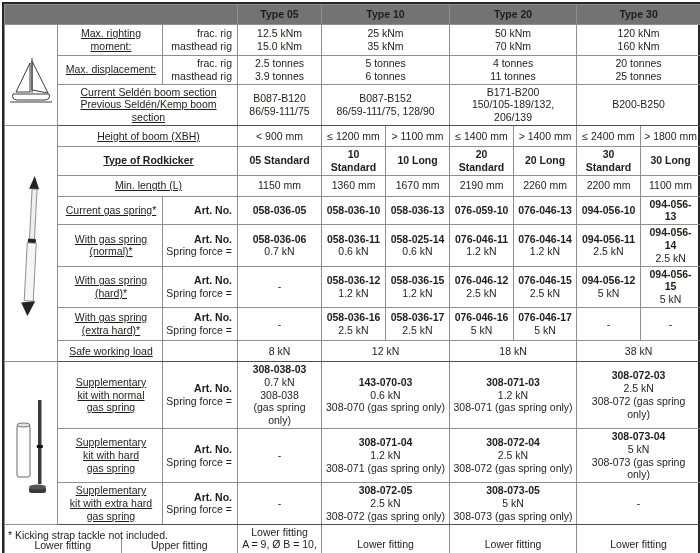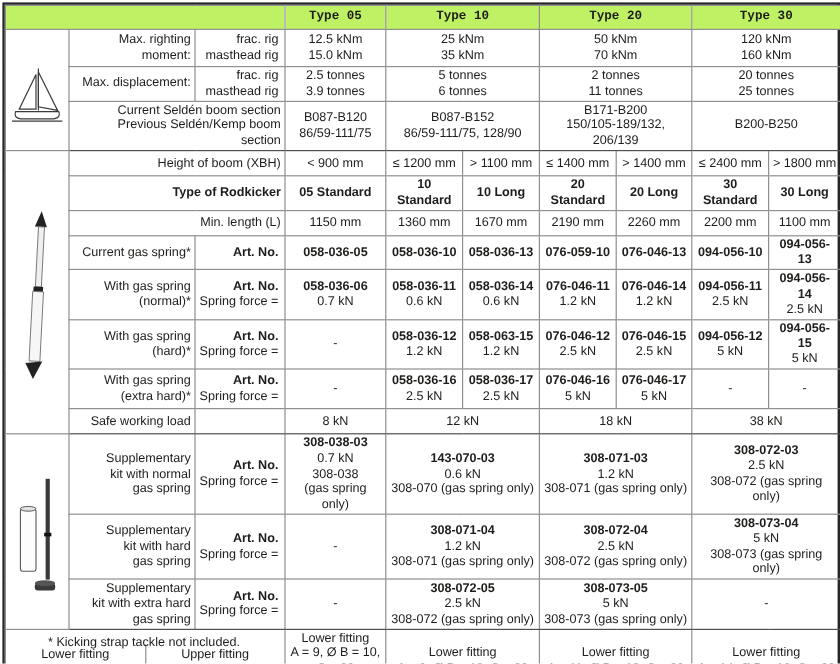--- a/index.html
+++ b/index.html
@@ -7,39 +7,39 @@
     width:700px;height:553px;position:relative;background:#ffffff;
     font-family:"Liberation Sans", sans-serif;font-size:10.5px;color:#1d1d1b;
     -webkit-font-smoothing:antialiased;
   }
   .table-wrap{position:absolute;top:2px;left:2px;width:694px;border:2px solid #262626;background:#fff;}
   table{border-collapse:collapse;table-layout:fixed;width:100%;}
   td{
     border:1px solid #8f8f8f;padding:1px 3px;text-align:center;vertical-align:middle;
     white-space:pre-line;line-height:1.22;overflow:hidden;
   }
-  td.lbl{text-align:right;padding-left:5px;}
+  td.lbl{text-align:center;padding-left:5px;text-decoration:underline;}
   td.sub{text-align:right;padding-right:5px;}
   .b{font-weight:bold;}
   .blk{display:block;}
-  tr.head td{background:#bef264;font-weight:bold;height:17px;font-family:Liberation Mono, monospace;}
+  tr.head td{background:#737373;font-weight:bold;height:17px;}
   tr.secend td{border-bottom-color:#4f4f4f;}
   tr.r-righting td{height:28px;}
   tr.r-disp td{height:25px;}
   tr.r-boom td{height:27px;}
   tr.r-thin td{height:18px;}
   tr.r-spring td{height:30px;vertical-align:middle;}
   tr.r-fit td{height:47px;}
   td.icon{vertical-align:middle;text-align:center;padding:0;}
   td.diagram{padding:0;vertical-align:top;}
   .diag-flex{display:flex;width:100%;height:100%;}
   .diag-half{flex:1;display:flex;flex-direction:column;align-items:center;padding-top:2px;}
   .diag-half + .diag-half{border-left:1px solid #8f8f8f;}
   .diag-title{text-align:center;margin-bottom:1px;}
-  .footnote{position:absolute;left:8px;top:529px;margin-left:32px;}
+  .footnote{position:absolute;left:8px;top:529px;}
 </style>
 </head>
 <body>
 
 <div class="table-wrap">
 <table>
 <colgroup>
   <col style="width:53px">
         <col style="width:105px">
         <col style="width:75px">
@@ -87,21 +87,21 @@
 160 kNm</td>
 </tr>
 <tr class="r-disp">
   <td class="lbl">Max. displacement:</td>
   <td class="sub">frac. rig
 masthead rig</td>
   <td>2.5 tonnes
 3.9 tonnes</td>
   <td colspan="2">5 tonnes
 6 tonnes</td>
-  <td colspan="2">2 tonnes
+  <td colspan="2">4 tonnes
 11 tonnes</td>
   <td colspan="2">20 tonnes
 25 tonnes</td>
 </tr>
 <tr class="r-boom secend">
   <td class="lbl" colspan="2">Current Seldén boom section
 Previous Seldén/Kemp boom section</td>
   <td>B087-B120
 86/59-111/75</td>
   <td colspan="2">B087-B152
@@ -162,33 +162,33 @@
   <td class="b">076-046-13</td>
   <td class="b">094-056-10</td>
   <td class="b">094-056-13</td>
 </tr>
 <tr class="r-spring">
   <td class="lbl">With gas spring
 (normal)*</td>
   <td class="sub"><span class="blk b">Art. No.</span><span class="blk">Spring force =</span></td>
   <td><span class="blk b">058-036-06</span><span class="blk">0.7 kN</span></td>
   <td><span class="blk b">058-036-11</span><span class="blk">0.6 kN</span></td>
-  <td><span class="blk b">058-036-14</span><span class="blk">0.6 kN</span></td>
+  <td><span class="blk b">058-025-14</span><span class="blk">0.6 kN</span></td>
   <td><span class="blk b">076-046-11</span><span class="blk">1.2 kN</span></td>
   <td><span class="blk b">076-046-14</span><span class="blk">1.2 kN</span></td>
   <td><span class="blk b">094-056-11</span><span class="blk">2.5 kN</span></td>
   <td><span class="blk b">094-056-14</span><span class="blk">2.5 kN</span></td>
 </tr>
 <tr class="r-spring">
   <td class="lbl">With gas spring
 (hard)*</td>
   <td class="sub"><span class="blk b">Art. No.</span><span class="blk">Spring force =</span></td>
   <td><span class="blk">-</span></td>
   <td><span class="blk b">058-036-12</span><span class="blk">1.2 kN</span></td>
-  <td><span class="blk b">058-063-15</span><span class="blk">1.2 kN</span></td>
+  <td><span class="blk b">058-036-15</span><span class="blk">1.2 kN</span></td>
   <td><span class="blk b">076-046-12</span><span class="blk">2.5 kN</span></td>
   <td><span class="blk b">076-046-15</span><span class="blk">2.5 kN</span></td>
   <td><span class="blk b">094-056-12</span><span class="blk">5 kN</span></td>
   <td><span class="blk b">094-056-15</span><span class="blk">5 kN</span></td>
 </tr>
 <tr class="r-spring">
   <td class="lbl">With gas spring
 (extra hard)*</td>
   <td class="sub"><span class="blk b">Art. No.</span><span class="blk">Spring force =</span></td>
   <td><span class="blk">-</span></td>

